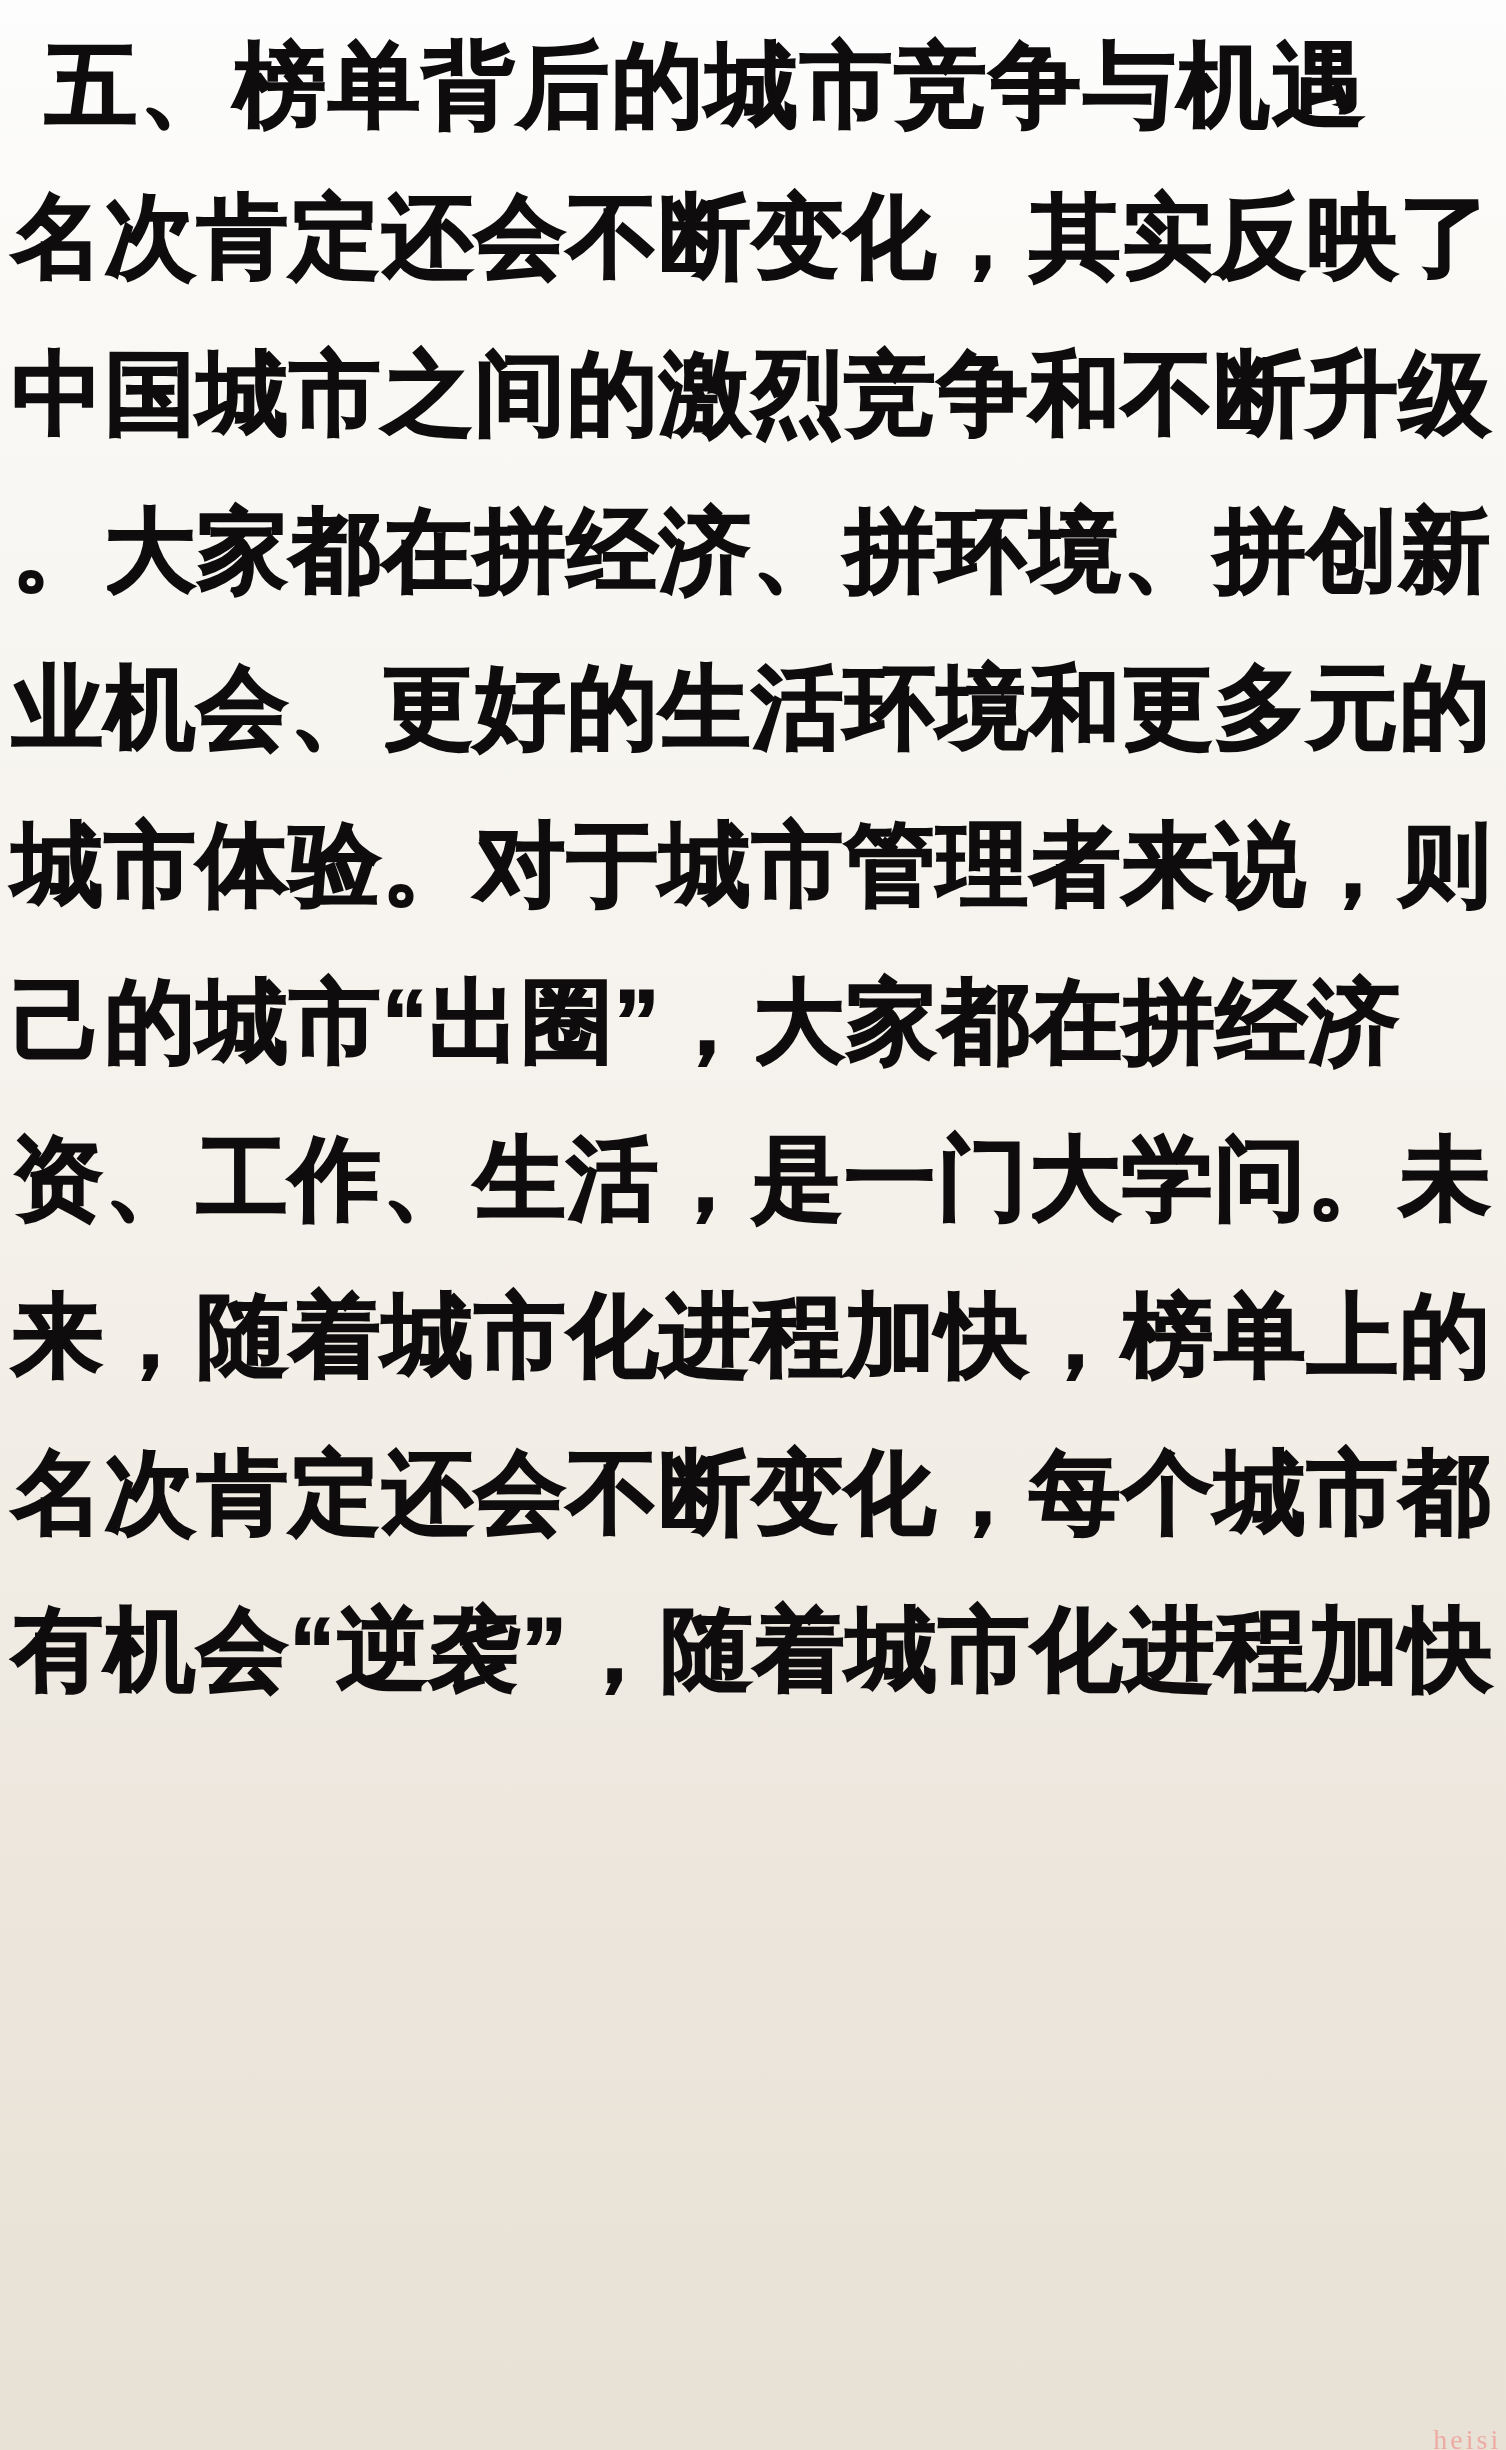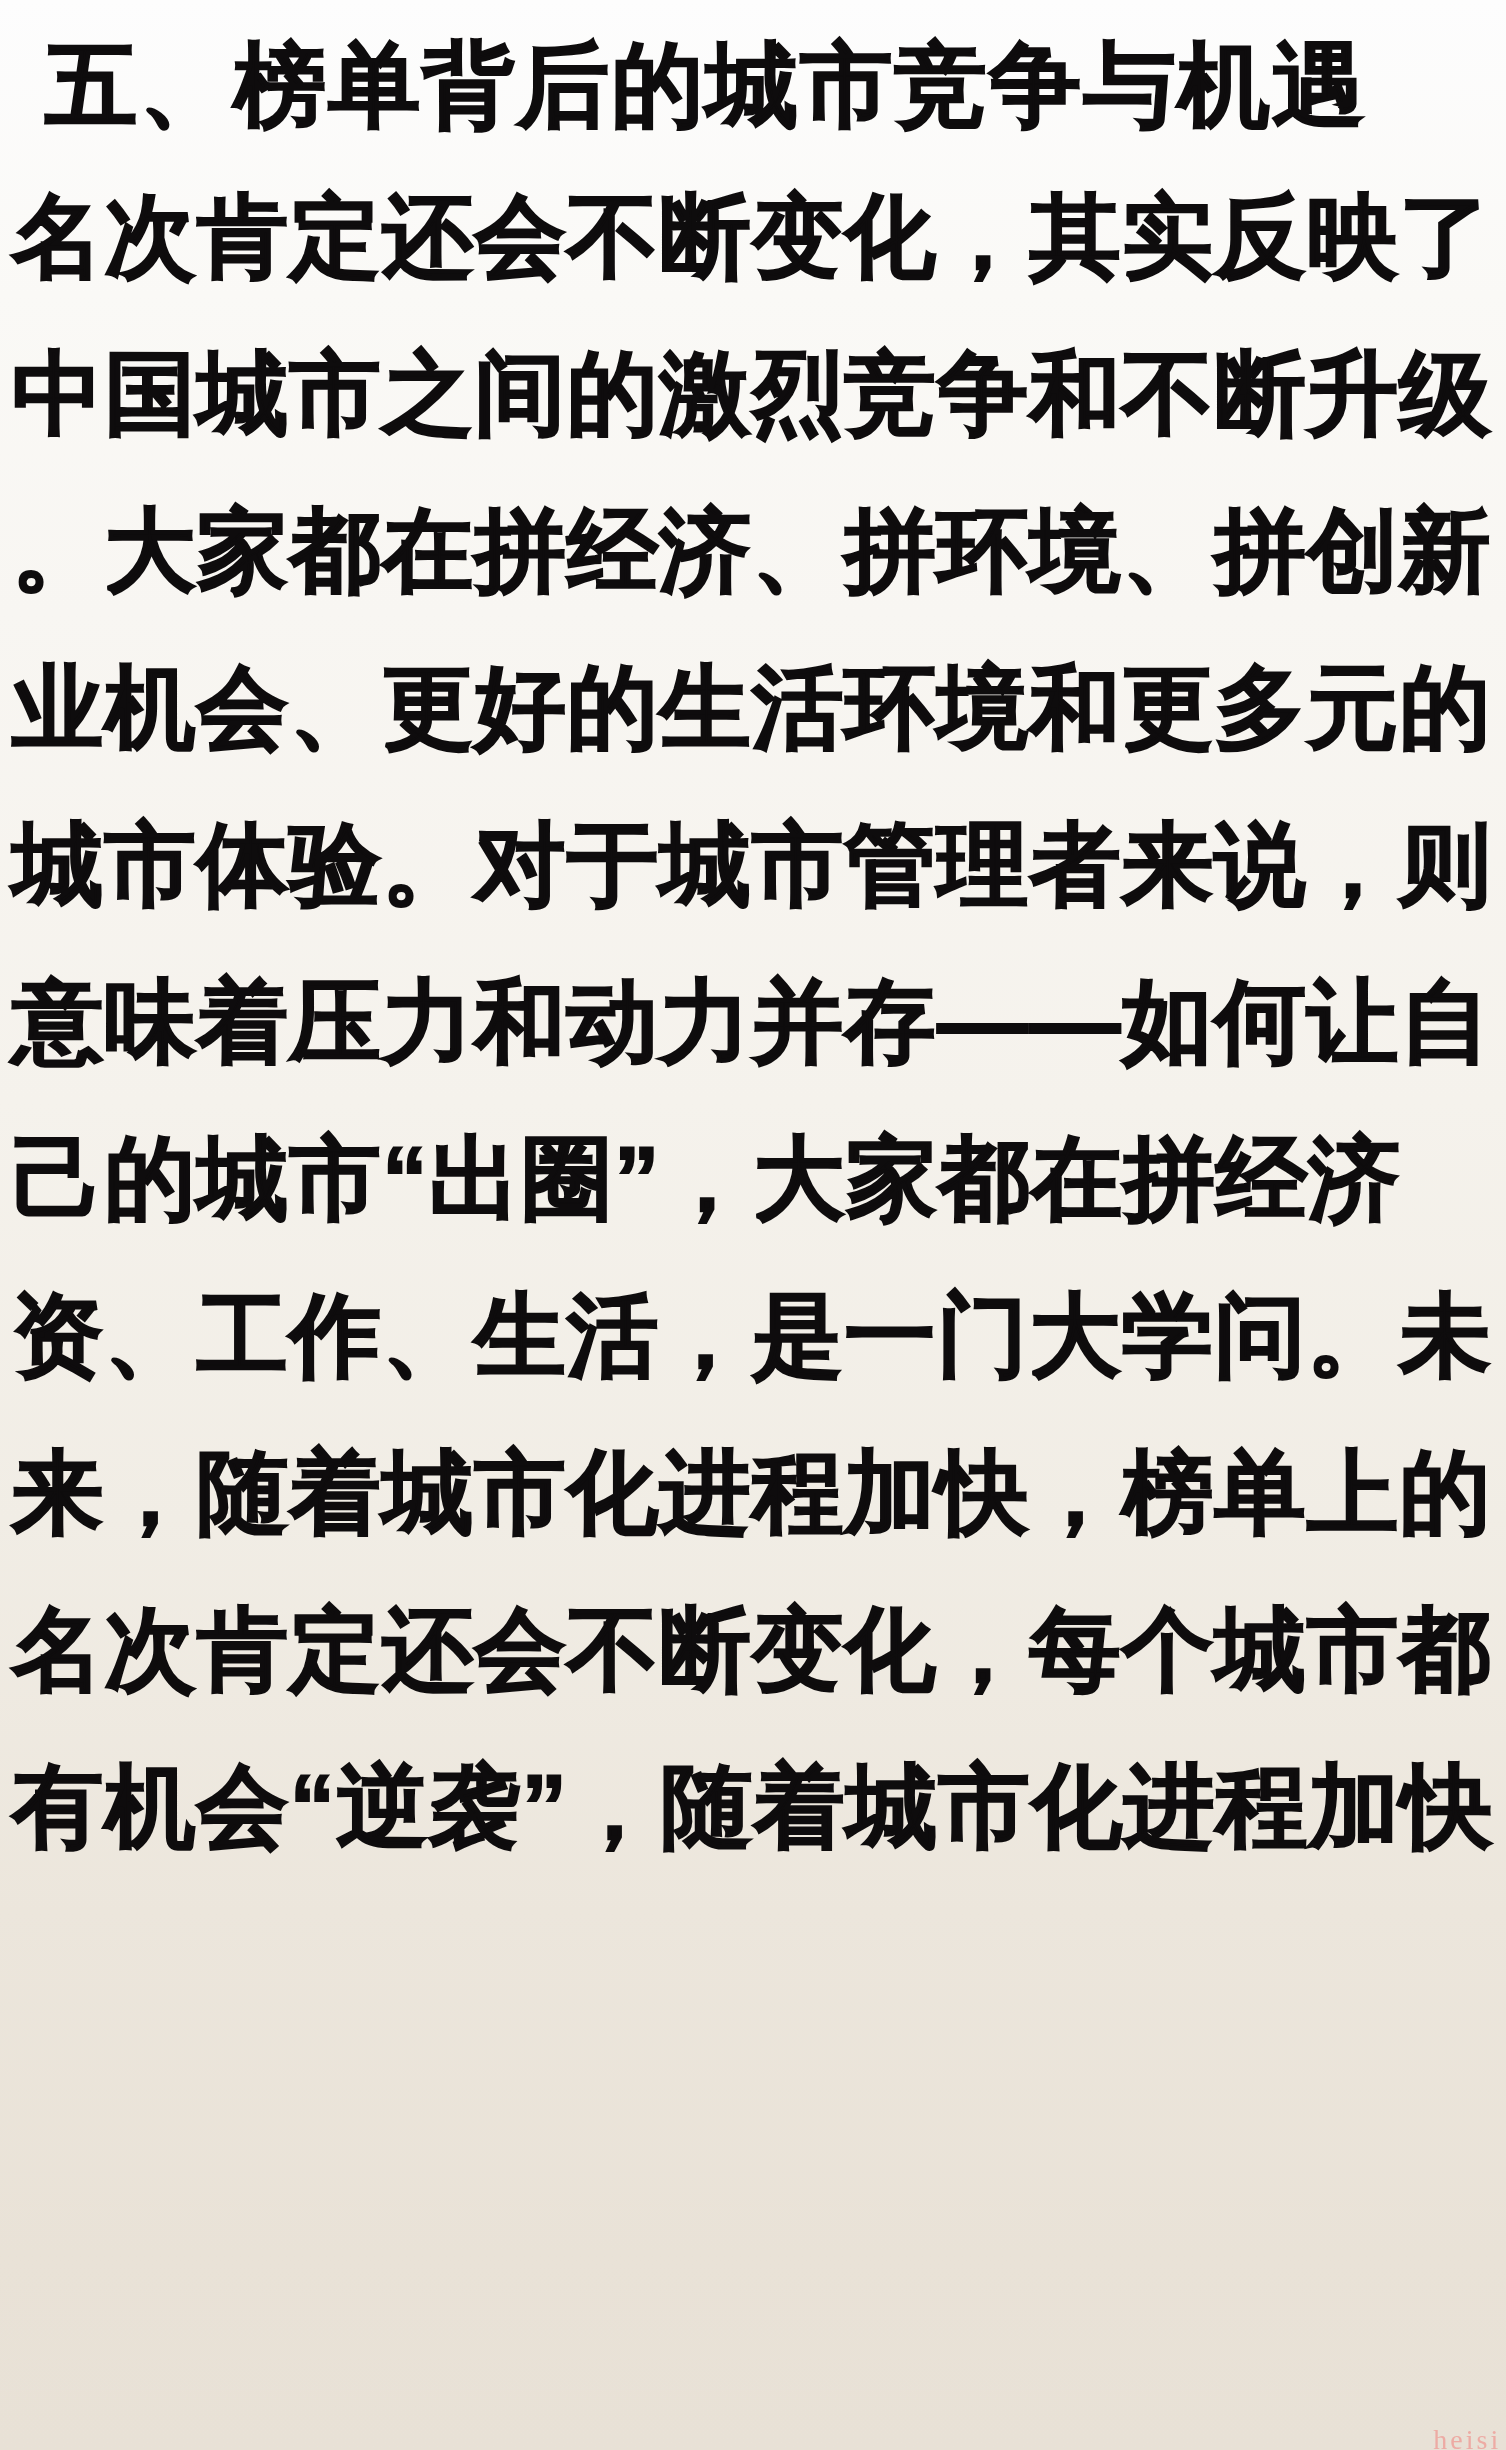--- a/index.html
+++ b/index.html
@@ -55,21 +55,20 @@
 </head>
 <body>
 
 <div class="page">
   <div class="title-line">五、榜单背后的城市竞争与机遇</div>
   <div class="text-line">名次肯定还会不断变化，其实反映了</div>
   <div class="text-line">中国城市之间的激烈竞争和不断升级</div>
   <div class="text-line">。大家都在拼经济、拼环境、拼创新</div>
   <div class="text-line">业机会、更好的生活环境和更多元的</div>
   <div class="text-line">城市体验。对于城市管理者来说，则</div>
-  <div class="text-line">意味着压力和动力并存——如何让自</div>
   <div class="text-line">己的城市“出圈”，大家都在拼经济</div>
   <div class="text-line">资、工作、生活，是一门大学问。未</div>
   <div class="text-line">来，随着城市化进程加快，榜单上的</div>
   <div class="text-line">名次肯定还会不断变化，每个城市都</div>
   <div class="text-line">有机会“逆袭”，随着城市化进程加快</div>
   <div class="watermark">heisi</div>
 </div>
 
 
 </body></html>

